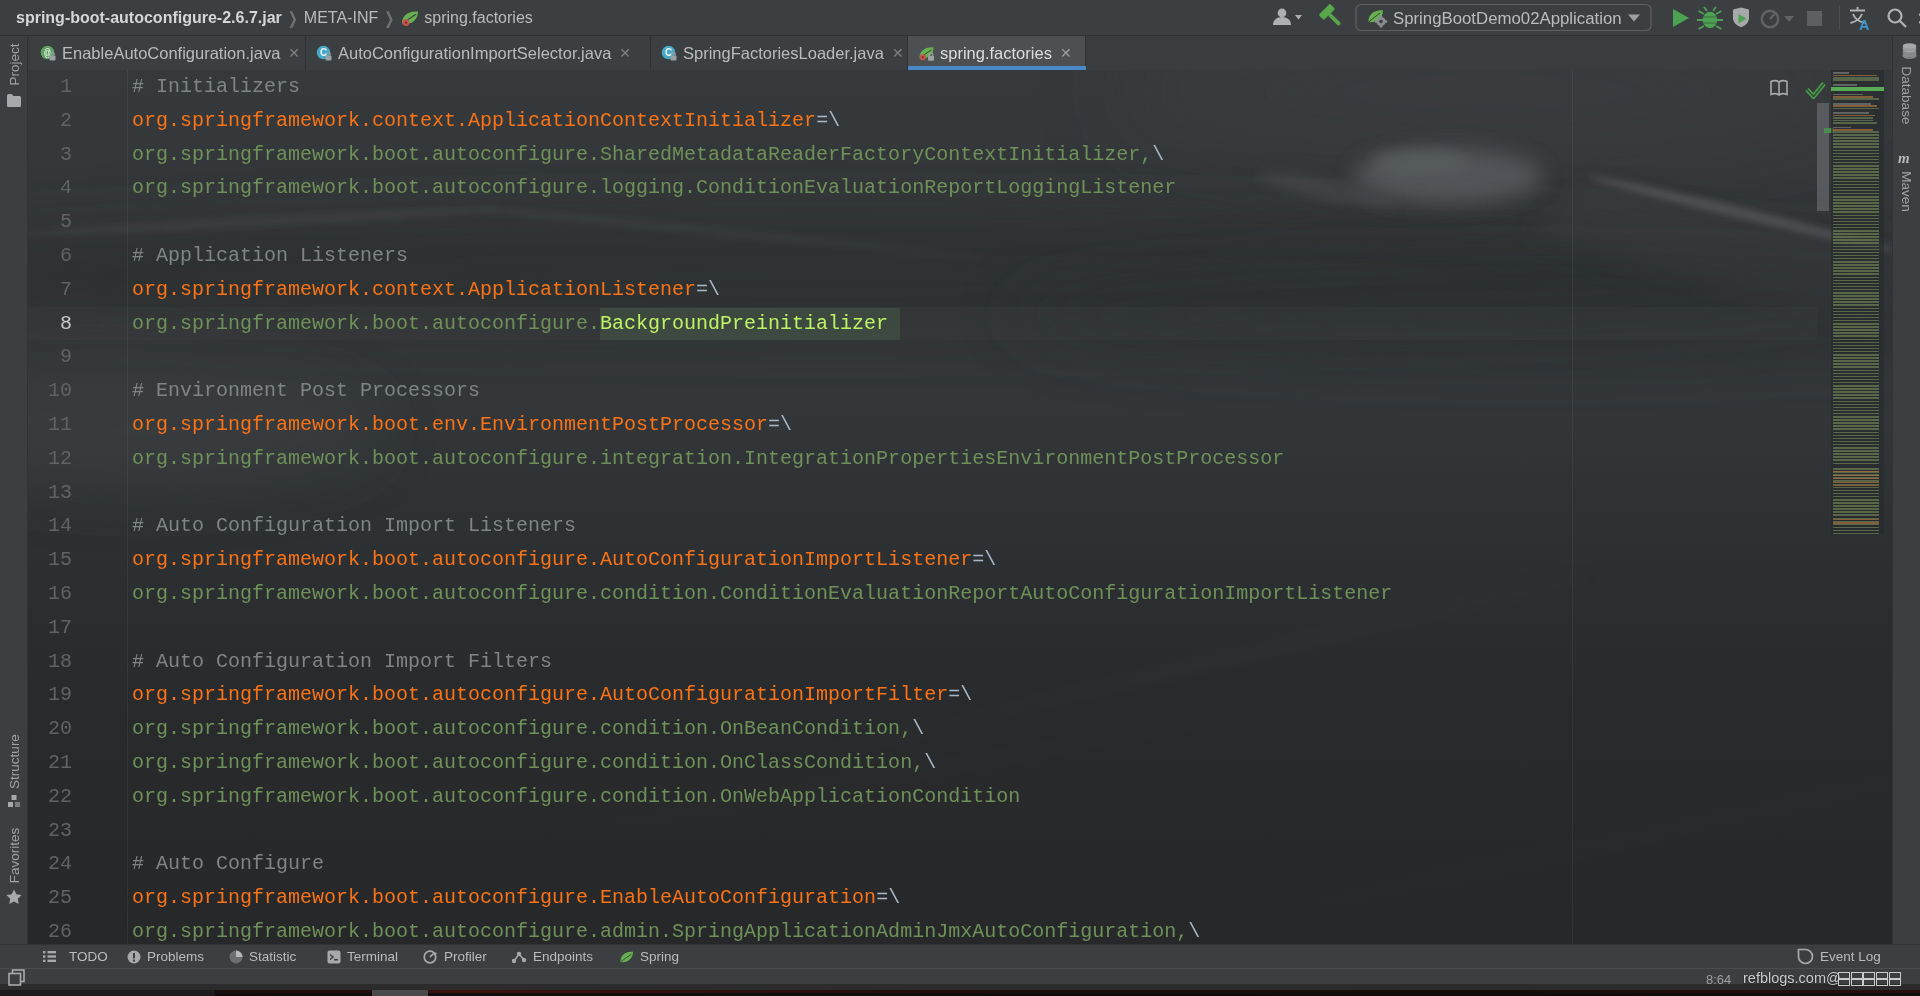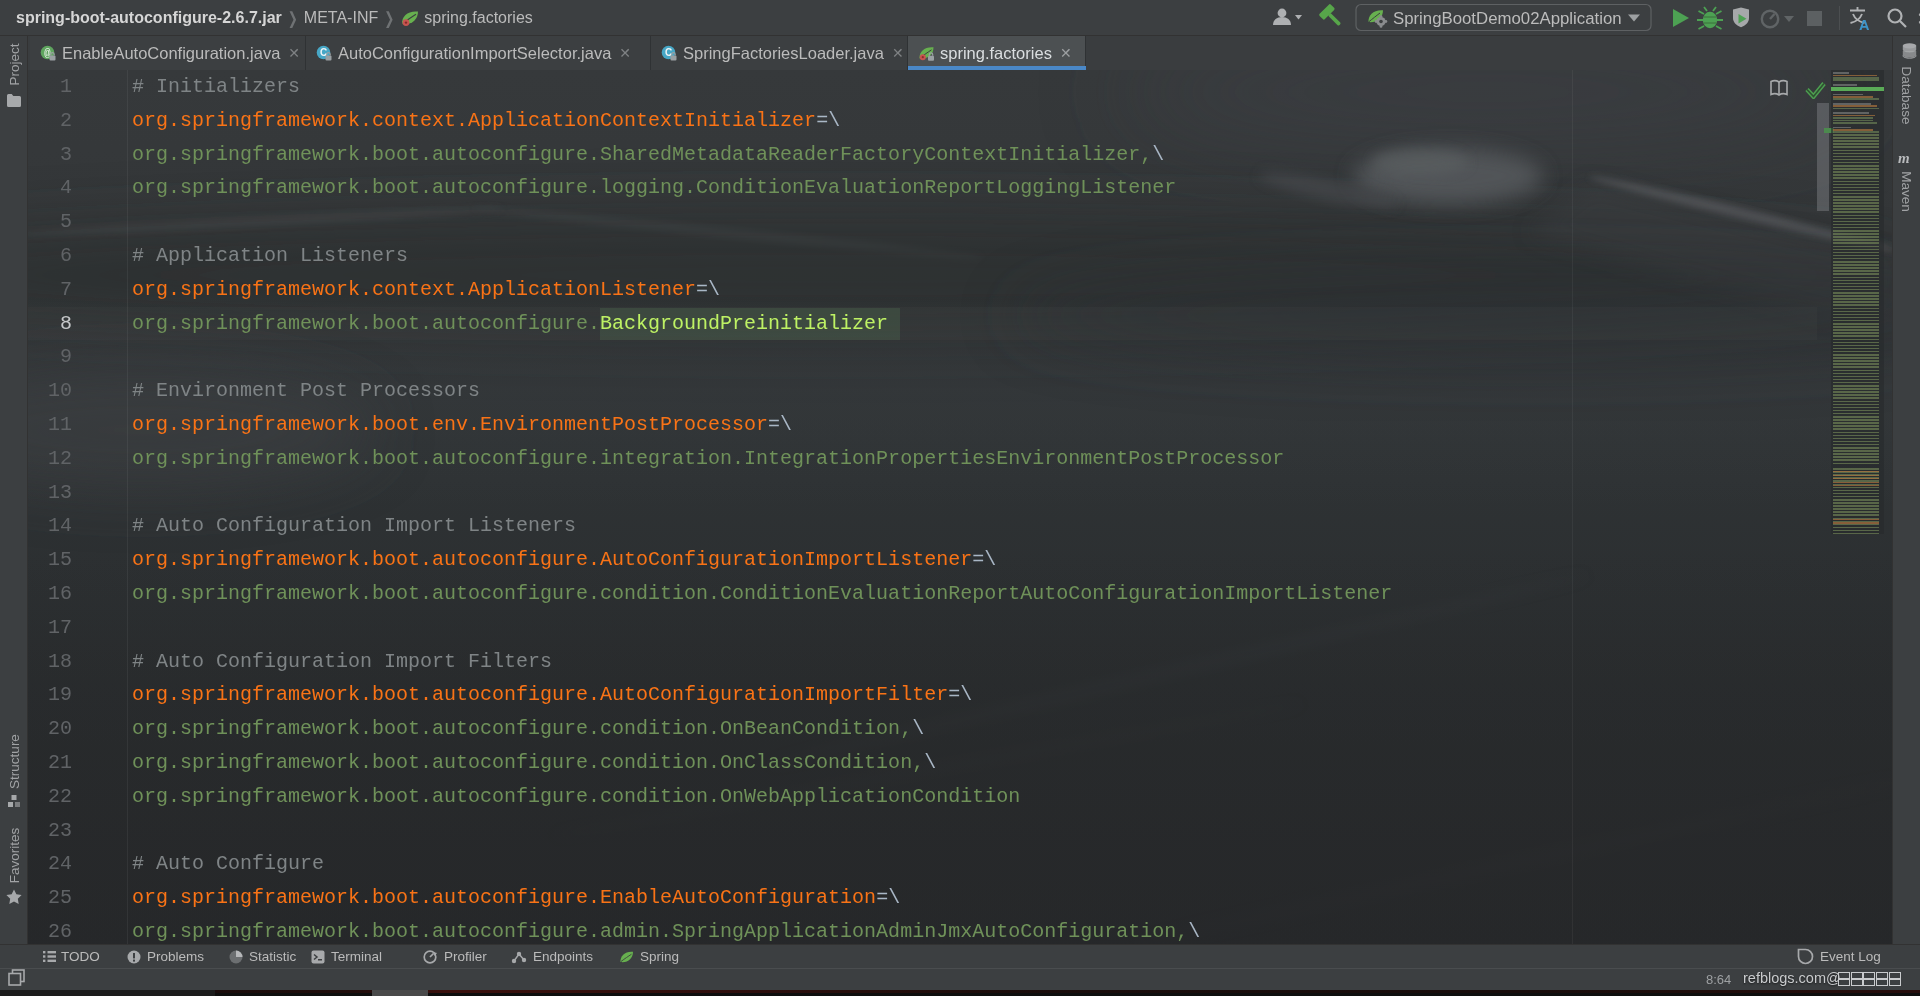--- a/index.html
+++ b/index.html
@@ -64,21 +64,21 @@
   .mgrn { position:absolute; left:0; width:53px; background:#5aab57; }
   .mdense { position:absolute; left:2px; width:46px;
     background:repeating-linear-gradient(180deg, rgba(118,138,88,0.62) 0px, rgba(118,138,88,0.62) 1.5px, rgba(20,22,22,0.0) 1.5px, rgba(20,22,22,0.0) 3.1px); }
   .mmor { position:absolute; left:2px; width:46px;
     background:repeating-linear-gradient(180deg, rgba(175,115,62,0.7) 0px, rgba(175,115,62,0.7) 1.4px, rgba(20,22,22,0.0) 1.4px, rgba(20,22,22,0.0) 3.5px); }
 
   
   #botbar { left:0; top:944px; width:1920px; height:24px; background:#3c3f41;
     border-top:1px solid #323232; font-size:13.5px; color:#bbbbbb; }
   .bitem { position:absolute; top:0; height:23px; display:flex; align-items:center; }
-  #statusbar { left:0; top:968px; width:1920px; height:22px; background:#3c3f41;
+  #statusbar { left:0; top:968px; width:1920px; height:16px; background:#3c3f41;
     border-top:1px solid #4a4d4f; font-size:13px; color:#9da0a2; }
   #blackstrip { left:0; top:990px; width:1920px; height:6px; background:#0d0d0d; }
 
   svg { display:block; }
 </style>
 </head>
 <body>
 <div id="app">
 
   <div id="topbar" class="abs"></div>
@@ -417,21 +417,21 @@
         </g>
         <g fill="none">
           <path d="M37 10.5 l6.5 7 L54 4.5" stroke="#4d9e50" stroke-width="4.5"></path>
           <path d="M37 10.5 l6.5 7 L54 4.5" stroke="#2f5231" stroke-width="1.6"></path>
         </g>
       </svg>
     </div>
   </div>
 
   <div id="botbar" class="abs">
-    <div class="bitem" style="left:43px;">
+    <div class="bitem" style="left:43px;gap:8px;">
         <svg width="13" height="13" viewBox="0 0 13 13">
           <g fill="#a7a9ab">
             <rect x="0" y="1" width="2.4" height="2.4"></rect>
             <rect x="4.5" y="1" width="8.5" height="2.4"></rect>
             <rect x="0" y="5.3" width="2.4" height="2.4"></rect>
             <rect x="4.5" y="5.3" width="8.5" height="2.4"></rect>
             <rect x="0" y="9.6" width="2.4" height="2.4"></rect>
             <rect x="4.5" y="9.6" width="8.5" height="2.4"></rect>
           </g>
         </svg>
@@ -445,21 +445,21 @@
         </svg>
         <span style="margin-left:6px;">Problems</span>
       </div>
     <div class="bitem" style="left:229px;">
         <svg width="14" height="14" viewBox="0 0 14 14">
           <circle cx="7" cy="7" r="6.5" fill="#6c6f71"></circle>
           <path d="M7 7 L7 0.5 A6.5 6.5 0 0 1 13.5 7 Z" fill="#b6b8ba"></path>
         </svg>
         <span style="margin-left:6px;">Statistic</span>
       </div>
-    <div class="bitem" style="left:311px;">
+    <div class="bitem" style="left:327px;">
         <svg width="14" height="14" viewBox="0 0 14 14">
           <rect x="0.5" y="0.5" width="13" height="13" rx="2" fill="#a7a9ab"></rect>
           <path d="M3 4.5 l3 2.5 l-3 2.5" stroke="#3c3f41" stroke-width="1.5" fill="none"></path>
           <rect x="7" y="9" width="4" height="1.5" fill="#3c3f41"></rect>
         </svg>
         <span style="margin-left:6px;">Terminal</span>
       </div>
     <div class="bitem" style="left:423px;">
         <svg width="15" height="14" viewBox="0 0 15 14">
           <g stroke="#a7a9ab" stroke-width="1.7" fill="none">

